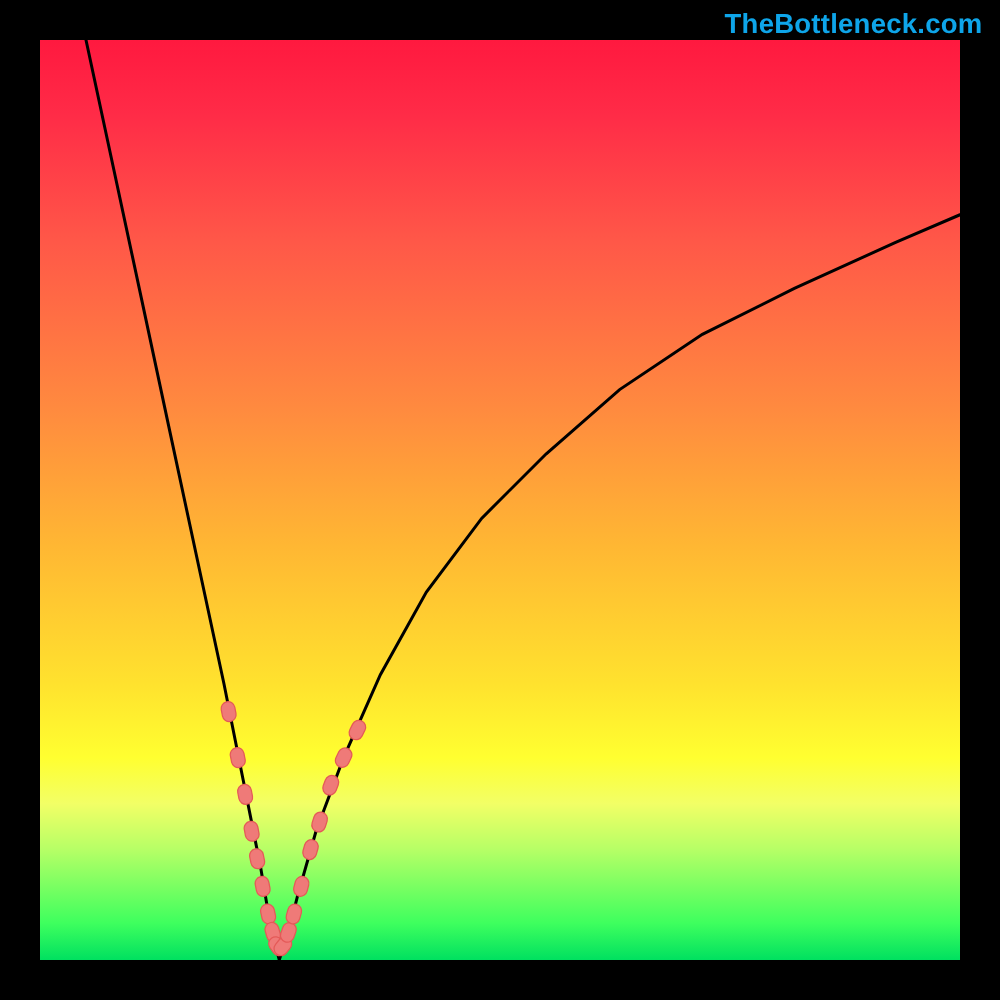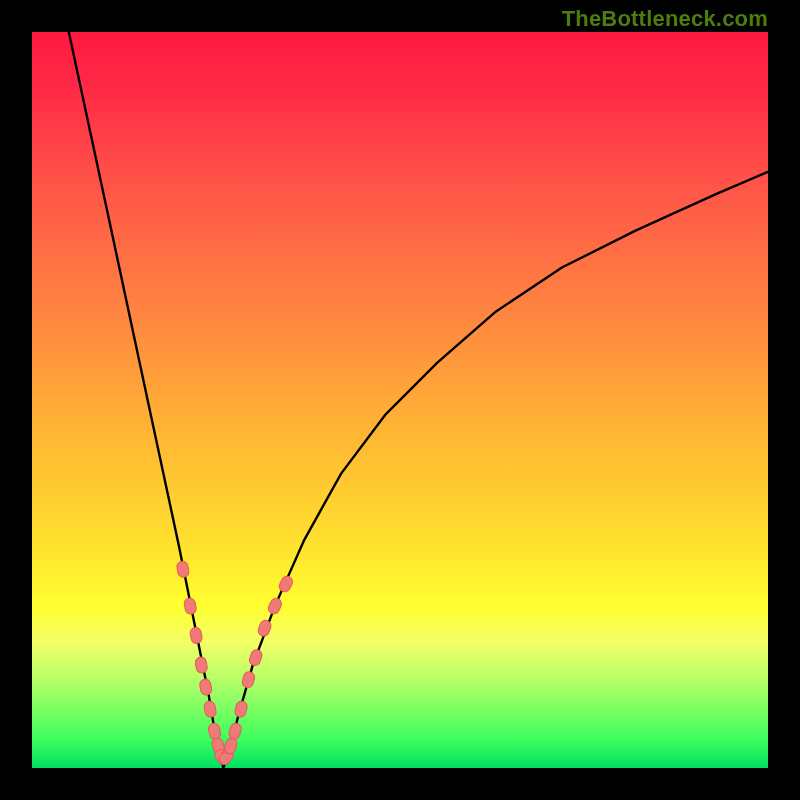--- a/index.html
+++ b/index.html
@@ -38,22 +38,22 @@
       #f2ff66 83%,
       #b6ff66 88%,
       #7aff62 92%,
       #3eff5e 96%,
       #00e060 100%
     );
   }
   .watermark {
     position: absolute;
     top: 6px;
-    right: 32px;
-    color: #4d7c0f;
+    right: 14px;
+    color: #0ea5e9;
     font-size: 22px;
     font-weight: 600;
     letter-spacing: 0.2px;
     user-select: none;
   }
   svg.curve {
     position: absolute;
     left: 0;
     top: 0;
     width: 736px;

